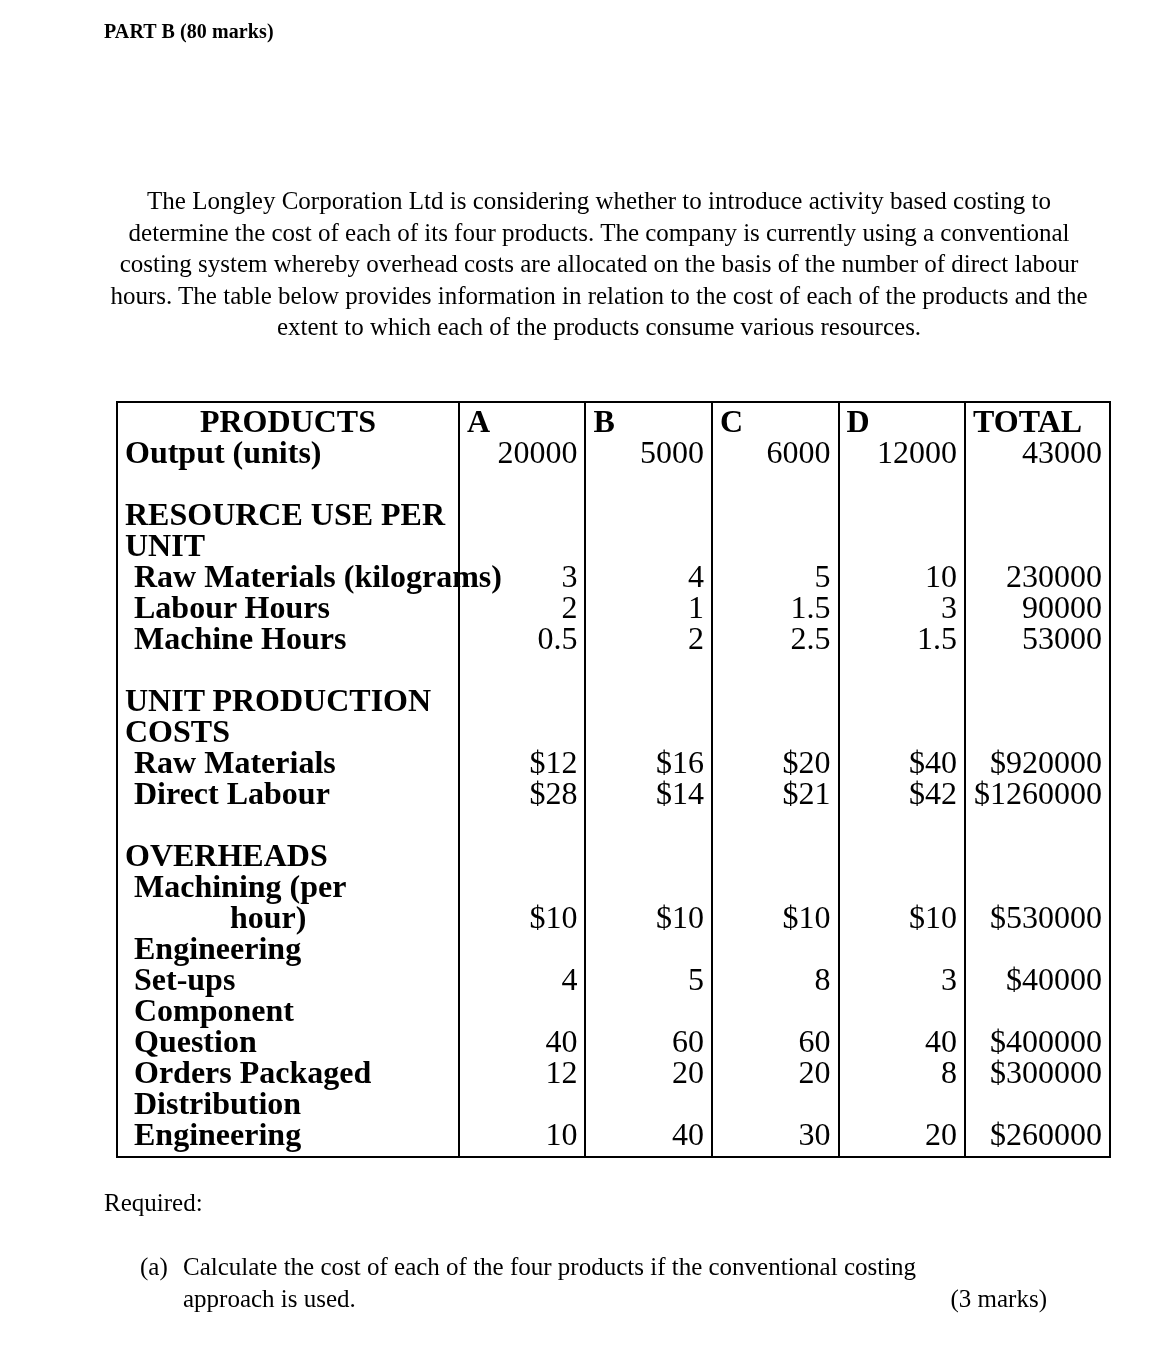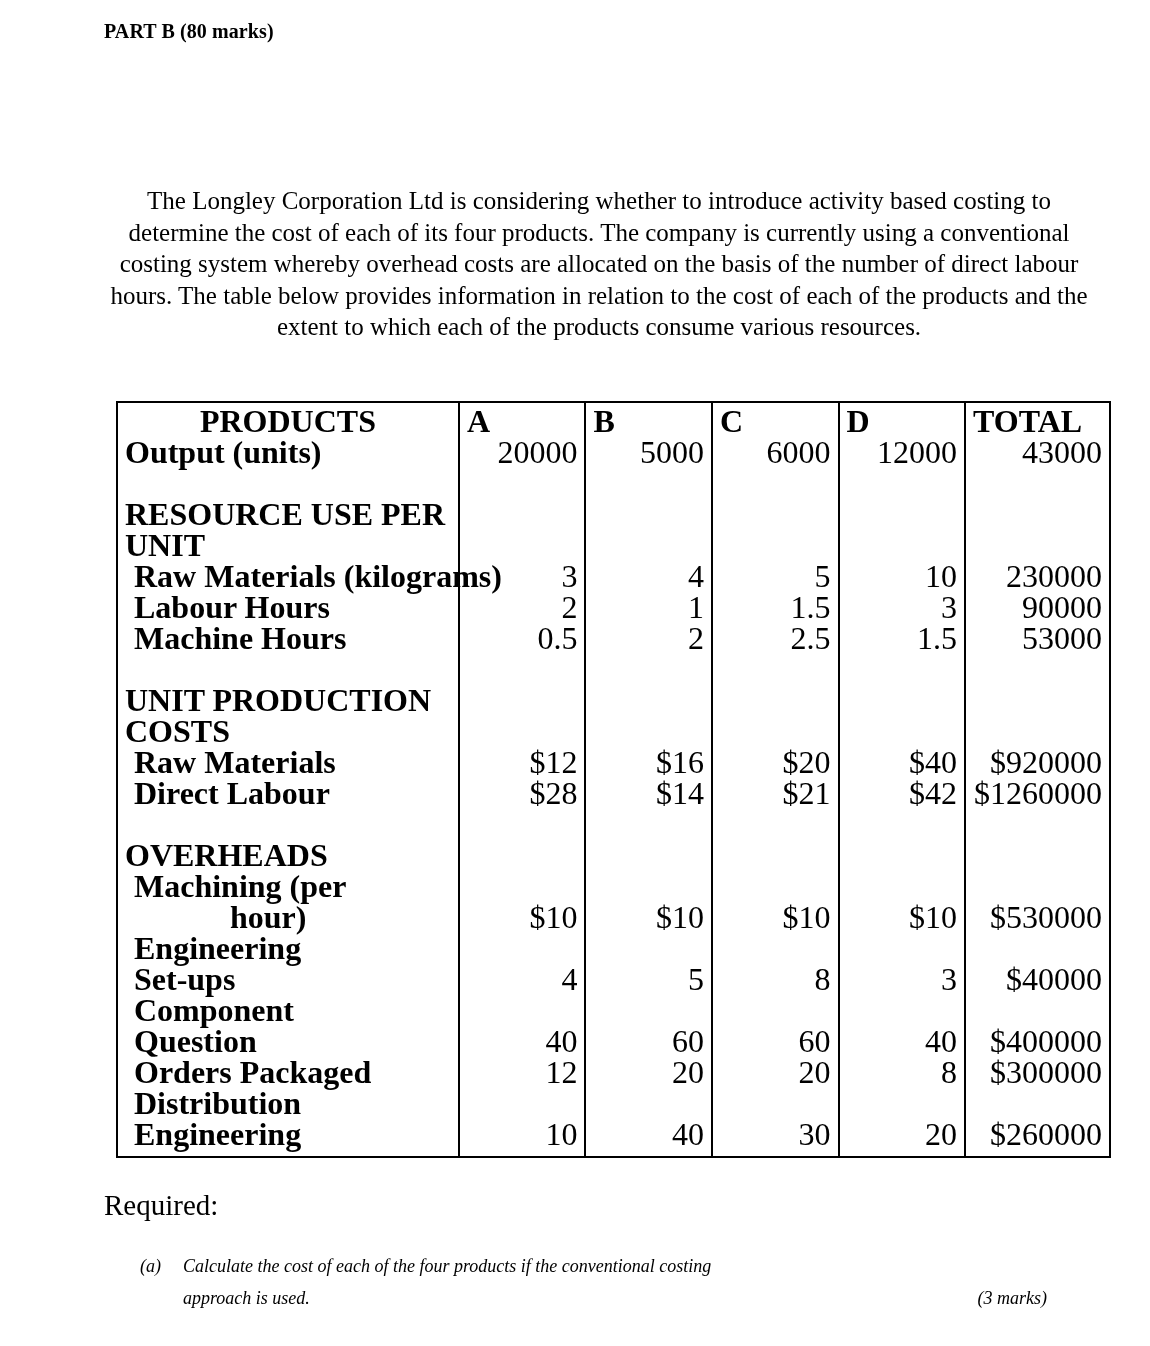--- a/index.html
+++ b/index.html
@@ -84,31 +84,30 @@
   .line.l { text-align: left; font-weight: bold; }
   .line.b { font-weight: bold; }
   .ind1 { padding-left: 9px; }
   .ind2 { padding-left: 105px; }
 
   
   #required-label {
     position: absolute;
     left: 104px;
     top: 1189px;
-    font-size: 29px;
+    font-size: 25px;
     white-space: nowrap;
   }
   .req-item {
     position: absolute;
     left: 140px;
     top: 1251px;
     width: 955px;
-    font-size: 18px;
+    font-size: 25px;
     line-height: 31.5px;
-    font-style: italic;
   }
   .req-row1 { display: block; }
   .req-row2 {
     display: flex;
     justify-content: space-between;
     padding-left: 43px;
     padding-right: 48px;
     gap: 42px;
   }
   .req-marker { display: inline-block; width: 43px; }

